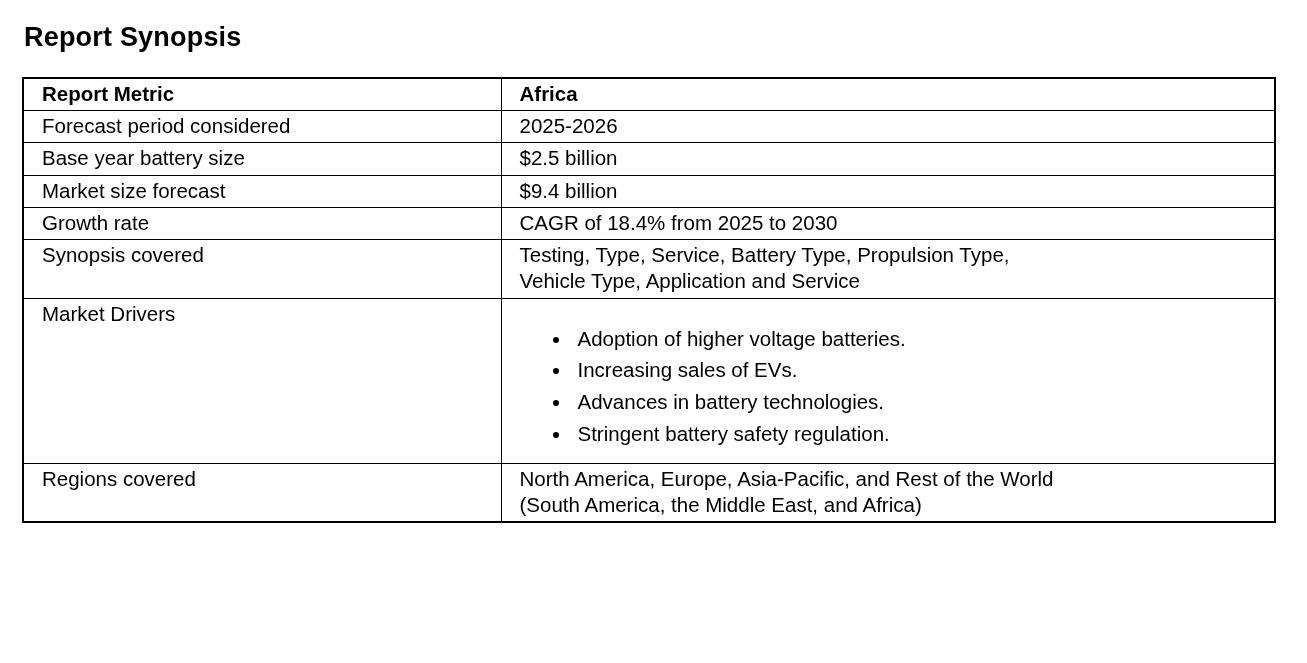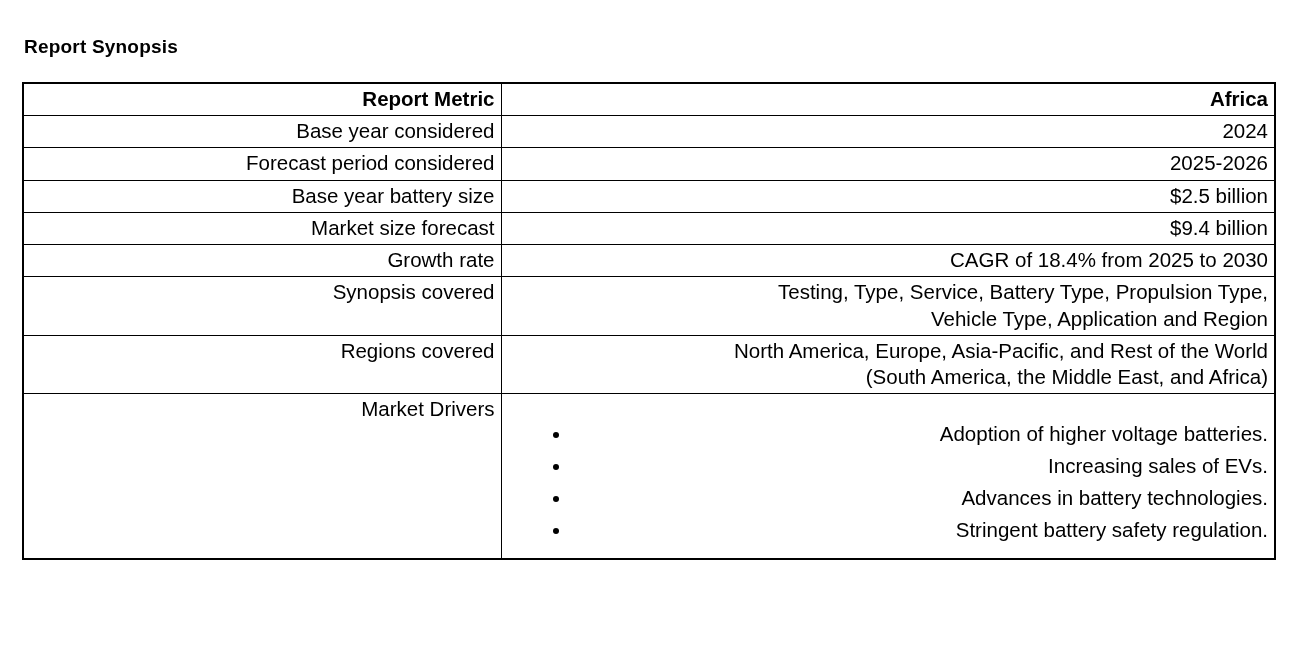--- a/index.html
+++ b/index.html
@@ -12,38 +12,38 @@
     height: 663px;
     font-family: "Liberation Sans", sans-serif;
     color: #000000;
     overflow: hidden;
   }
   .page {
     padding: 22px 30px 0 22px;
     box-sizing: border-box;
   }
   .page-title {
-    font-size: 19px;
+    font-size: 27px;
     font-weight: bold;
     letter-spacing: 0.2px;
-    margin: 14px 0 24px 2px;
+    margin: 0 0 24px 2px;
   }
   table.synopsis {
     border-collapse: collapse;
     width: 1252px;
     table-layout: fixed;
     border: 2px solid #000000;
   }
   table.synopsis td,
   table.synopsis th {
     border: 1.5px solid #000000;
     padding: 2px 6px 3px 18px;
     font-size: 20.5px;
     line-height: 1.28;
-    text-align: right;
+    text-align: left;
     vertical-align: top;
     font-weight: normal;
   }
   table.synopsis thead th {
     font-weight: bold;
   }
   col.c1 { width: 478px; }
   col.c2 { width: 774px; }
   .drivers-cell {
     padding-top: 2px;
@@ -77,60 +77,56 @@
       <col class="c2">
     </colgroup>
     <thead>
       <tr>
         <th>Report Metric</th>
         <th>Africa</th>
       </tr>
     </thead>
     <tbody>
       <tr>
-        <td>Base year considered</td>
-        <td>2024</td>
-      </tr>
-      <tr>
         <td>Forecast period considered</td>
         <td>2025-2026</td>
       </tr>
       <tr>
         <td>Base year battery size</td>
         <td>$2.5 billion</td>
       </tr>
       <tr>
         <td>Market size forecast</td>
         <td>$9.4 billion</td>
       </tr>
       <tr>
         <td>Growth rate</td>
         <td>CAGR of 18.4% from 2025 to 2030</td>
       </tr>
       <tr>
         <td>Synopsis covered</td>
         <td>
           <span class="nowrap-line">Testing, Type, Service, Battery Type, Propulsion Type,</span>
-          <span class="nowrap-line">Vehicle Type, Application and Region</span>
-        </td>
-      </tr>
-      <tr>
-        <td>Regions covered</td>
-        <td>
-          <span class="nowrap-line">North America, Europe, Asia-Pacific, and Rest of the World</span>
-          <span class="nowrap-line">(South America, the Middle East, and Africa)</span>
+          <span class="nowrap-line">Vehicle Type, Application and Service</span>
         </td>
       </tr>
       <tr>
         <td class="drivers-label-cell">Market Drivers</td>
         <td class="drivers-cell">
           <ul class="drivers">
             <li>Adoption of higher voltage batteries.</li>
             <li>Increasing sales of EVs.</li>
             <li>Advances in battery technologies.</li>
             <li>Stringent battery safety regulation.</li>
           </ul>
         </td>
       </tr>
+      <tr>
+        <td>Regions covered</td>
+        <td>
+          <span class="nowrap-line">North America, Europe, Asia-Pacific, and Rest of the World</span>
+          <span class="nowrap-line">(South America, the Middle East, and Africa)</span>
+        </td>
+      </tr>
     </tbody>
   </table>
 
 </div>
 
 </body></html>

